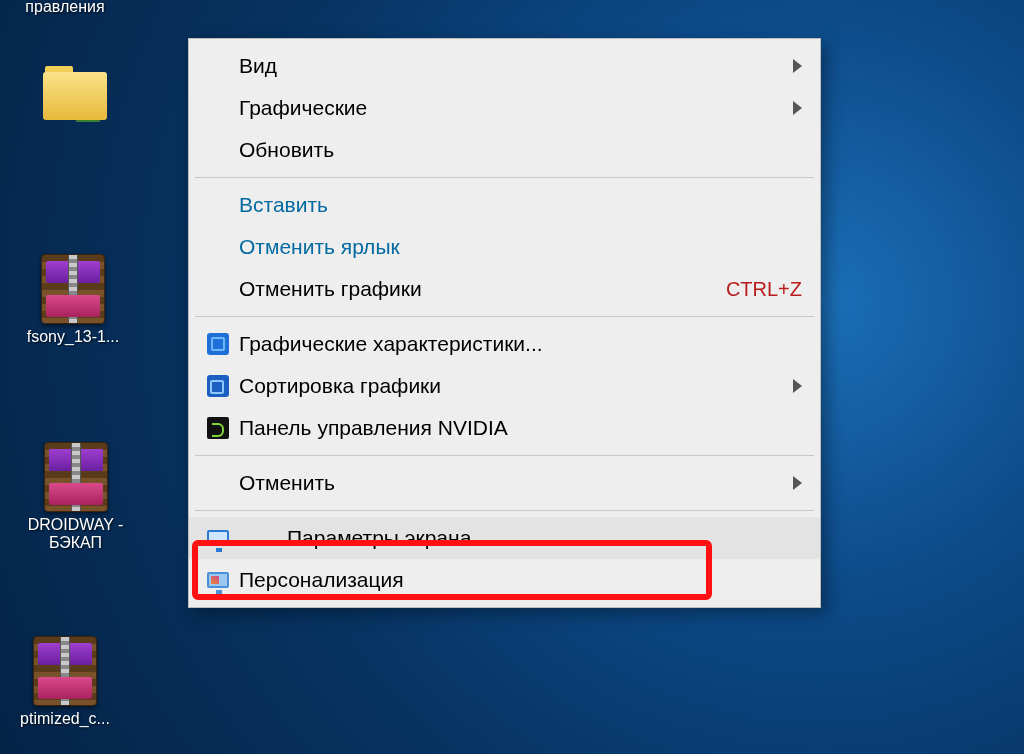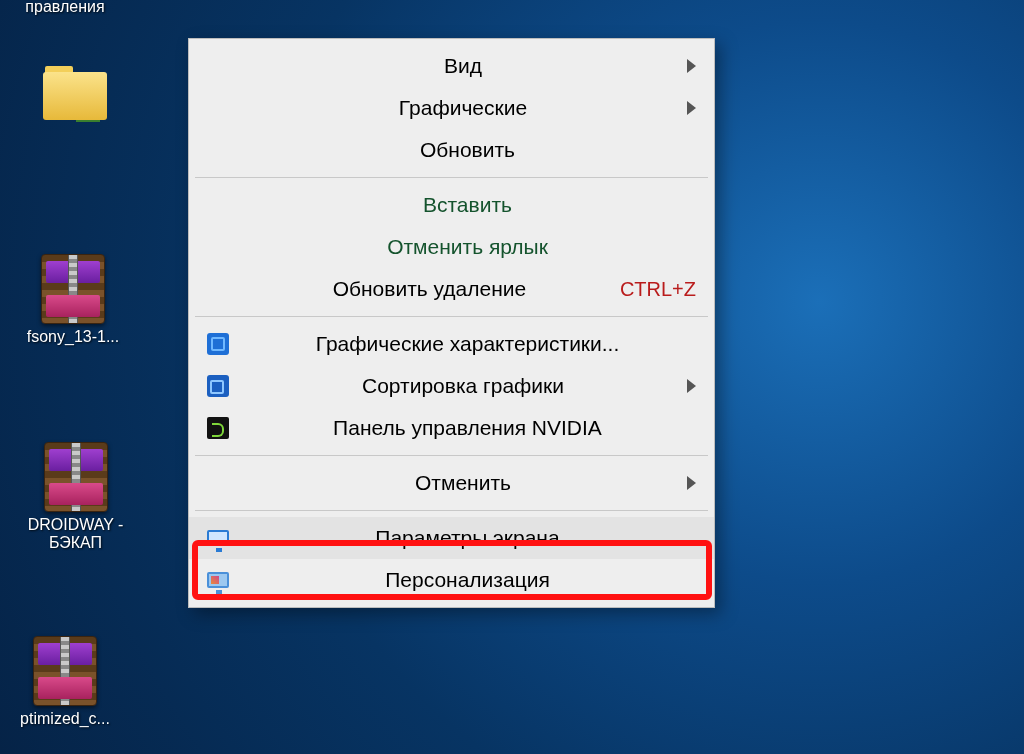--- a/index.html
+++ b/index.html
@@ -66,47 +66,46 @@
   .rar-zipper {
     position:absolute; left:50%; top:0; bottom:0; width:10px; transform:translateX(-50%);
     background: repeating-linear-gradient(#c9c9c9 0 4px, #888 4px 8px);
     border-left:1px solid #555; border-right:1px solid #555;
   }
 
   
   .context-menu {
     position: absolute;
     left: 188px; top: 38px;
-    width: 527px;
+    width: 633px;
     background: #eeeeee;
     border: 1px solid #bdbdbd;
     box-shadow: 6px 6px 16px rgba(0,0,0,.35);
     color: #000;
     padding: 6px 0;
     font-size: 21px;
-    text-align: center;
   }
   .menu-item {
     display: flex;
     align-items: center;
     height: 42px;
     padding: 0 18px 0 14px;
     position: relative;
   }
-  .menu-item.disabled { color: #14532d; }
+  .menu-item.disabled { color: #0369a1; }
   .menu-item .icon-slot { width: 30px; display:flex; align-items:center; justify-content:center; flex:0 0 30px; }
   .menu-item .text { flex: 1 1 auto; padding-left: 6px; }
   .menu-item .shortcut { color: #b91c1c; font-size: 20px; }
   .menu-item .arrow {
     width: 0; height: 0; border-top: 7px solid transparent; border-bottom: 7px solid transparent;
     border-left: 9px solid #555; margin-left: auto;
   }
   .menu-sep { height: 1px; background: #c8c8c8; margin: 6px 6px; }
 
-  .menu-item.highlighted { background: #e3e3e3; }
+  .menu-item.highlighted { background: #e3e3e3; gap: 48px; }
 
   .red-box {
     position: absolute;
     border: 6px solid #ff1111;
     border-radius: 6px;
     pointer-events: none;
   }
 
   .mi-intel {
     width: 22px; height: 22px; background: #1e6fd6; border-radius: 3px; position: relative;
@@ -185,21 +184,21 @@
       <div class="menu-item disabled">
         <span class="icon-slot"></span>
         <span class="text">Вставить</span>
       </div>
       <div class="menu-item disabled">
         <span class="icon-slot"></span>
         <span class="text">Отменить ярлык</span>
       </div>
       <div class="menu-item">
         <span class="icon-slot"></span>
-        <span class="text">Обновить удаление</span>
+        <span class="text">Отменить графики</span>
         <span class="shortcut">CTRL+Z</span>
       </div>
       <div class="menu-sep"></div>
       <div class="menu-item">
         <span class="icon-slot">
           <span class="mi-intel"></span>
         </span>
         <span class="text">Графические характеристики...</span>
       </div>
       <div class="menu-item">

